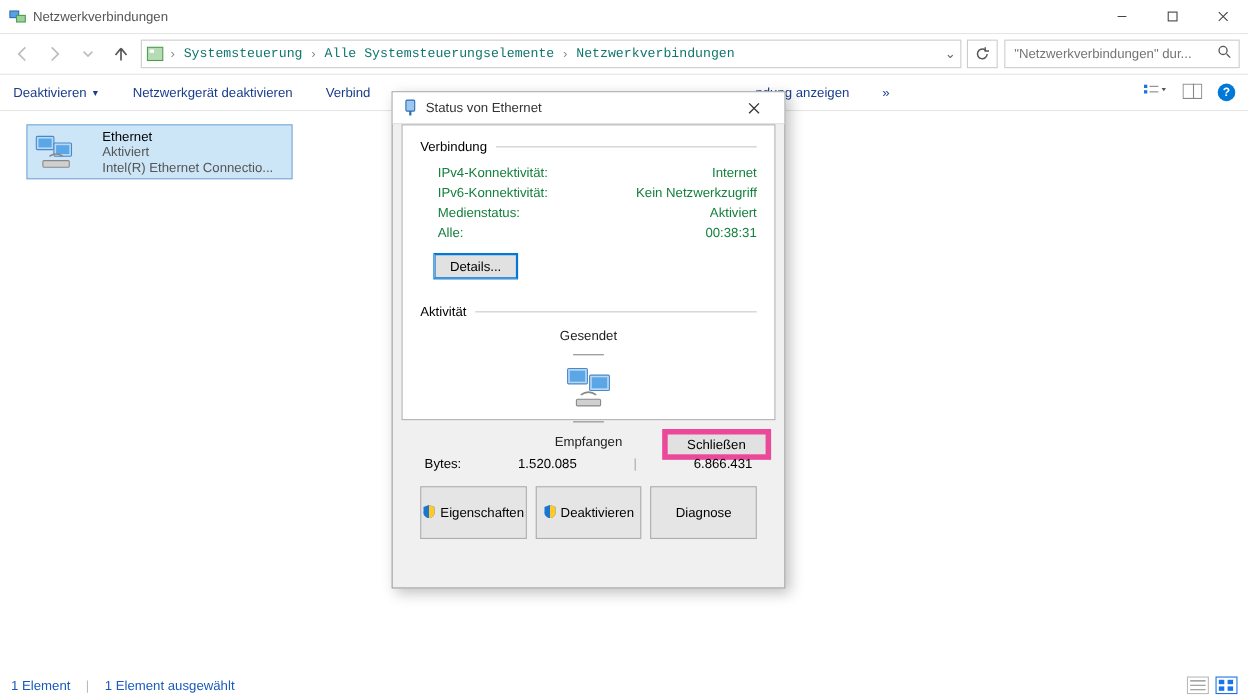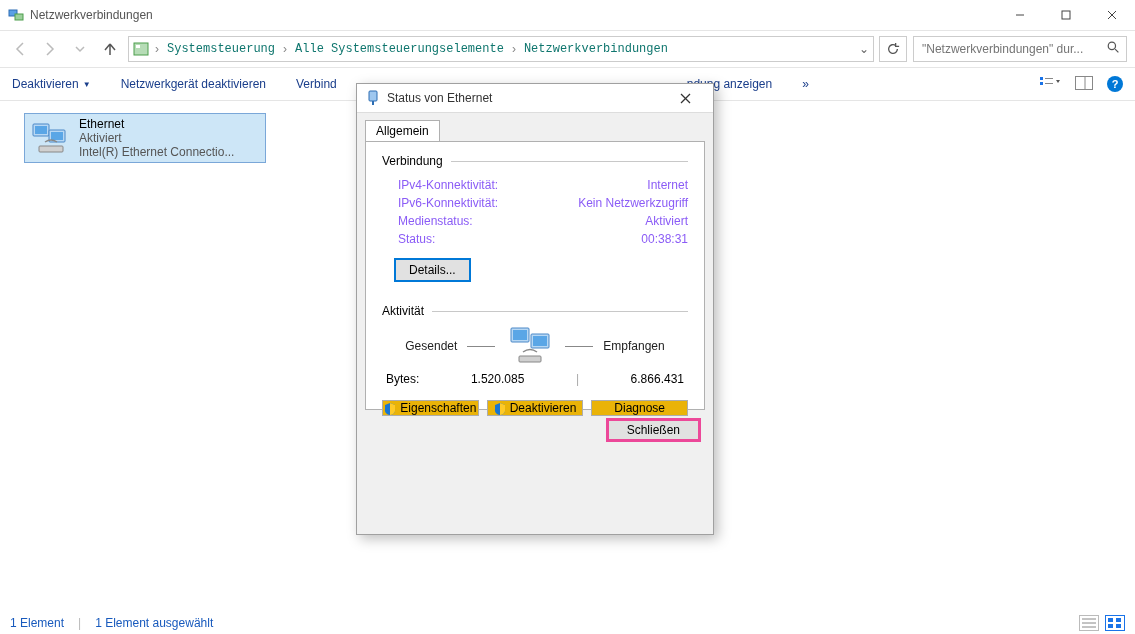--- a/index.html
+++ b/index.html
@@ -76,21 +76,21 @@
 .tb-help { width: 16px; height: 16px; border-radius: 50%; background: #0078d7; color: #fff; display: flex; align-items: center; justify-content: center; font-size: 11px; font-weight: bold; }
 
 
 .content { position: relative; height: calc(100% - 30px - 36px - 32px - 22px); }
 .conn-item {
   position: absolute; left: 24px; top: 12px;
   width: 242px; height: 50px;
   border: 1px solid #7aa7d8;
   background: #cde6f7;
   display: flex; align-items: center;
-  padding: 0 6px; gap: 8px;
+  padding: 0 6px; gap: 22px;
   box-sizing: border-box;
 }
 .conn-icon { width: 40px; height: 36px; }
 .conn-text { line-height: 14px; font-size: 12px; }
 .conn-text .t1 { color: #000; }
 .conn-text .t2 { color: #555; }
 .conn-text .t3 { color: #555; white-space: nowrap; overflow: hidden; text-overflow: ellipsis; max-width: 180px; }
 
 
 .statusbar {
@@ -139,48 +139,48 @@
   background: #fff;
   margin: 0 8px 8px 8px;
   height: 269px;
   padding: 12px 16px;
   box-sizing: border-box;
   position: relative;
 }
 .group-label { color: #000; }
 .group-line { display: flex; align-items: center; margin-bottom: 8px; }
 .group-line .hr { flex: 1; border-top: 1px solid #c8c8c8; margin-left: 8px; }
-.kv { display: flex; justify-content: space-between; padding: 2px 0 2px 16px; color: #8b5cf6; }
+.kv { display: flex; justify-content: space-between; padding: 2px 0 2px 16px; color: #15803d; }
 .details-btn {
   margin: 10px 0 0 12px;
   border: 1px solid #0078d7;
   background: #e1e1e1;
   padding: 4px 14px;
   font: inherit;
   box-shadow: 0 0 0 1px #0078d7 inset;
 }
-.activity-row { display: flex; align-items: center; justify-content: center; gap: 10px; margin-top: 6px; }
+.activity-row { display: flex; align-items: center; justify-content: center; gap: 10px; margin-top: 6px; flex-direction: column; }
 .activity-label { color: #222; }
 .bars { width: 28px; border-top: 1px solid #888; }
 .pc-icon { width: 50px; height: 40px; }
 .bytes-row { display: flex; justify-content: space-between; padding: 6px 4px 0 4px; }
 .bytes-row .mid-sep { color: #aaa; }
 .dlg-btn-row { display: flex; gap: 8px; margin-top: 14px; }
 .dlg-btn {
   flex: 1;
   border: 1px solid #adadad;
-  background: #eab308;
-  padding: 0 0;
+  background: #e5e5e5;
+  padding: 16px 0;
   font: inherit;
-  display: flex; align-items: flex-end; justify-content: center; gap: 4px;
+  display: flex; align-items: flex-start; justify-content: center; gap: 4px;
 }
 .shield { width: 12px; height: 12px; }
 .close-row { text-align: right; padding: 0 12px 8px 0; }
 .close-btn {
-  border: 3px solid #ec4899; background: #e1e1e1;
+  border: 5px solid #ec4899; background: #e1e1e1;
   padding: 2px 18px; font: inherit;
 }
 </style>
 </head>
 <body>
 
 <div class="titlebar">
   <svg class="app-icon" viewBox="0 0 16 16">
     <rect x="1" y="3" width="8" height="6" fill="#5aa0e6" stroke="#2c6db3"></rect>
     <rect x="7" y="7" width="8" height="6" fill="#9cd09c" stroke="#4c9e4c"></rect>
@@ -338,43 +338,40 @@
       </svg>
     <span class="dlg-txt">Status von Ethernet</span>
     <div class="dlg-close">
         <svg width="11" height="11">
           <line x1="1" y1="1" x2="10" y2="10" stroke="#333" stroke-width="1.2"></line>
           <line x1="10" y1="1" x2="1" y2="10" stroke="#333" stroke-width="1.2"></line>
         </svg>
       </div>
   </div>
 
-  <div class="tab-strip">
-    <span class="tab">Allgemein</span>
-  </div>
 
   <div class="tab-page">
     <div class="group-line">
         <span class="group-label">Verbindung</span>
         <div class="hr"></div>
       </div>
     <div class="kv">
         <span>IPv4-Konnektivität:</span>
         <span>Internet</span>
       </div>
     <div class="kv">
         <span>IPv6-Konnektivität:</span>
         <span>Kein Netzwerkzugriff</span>
       </div>
     <div class="kv">
         <span>Medienstatus:</span>
         <span>Aktiviert</span>
       </div>
     <div class="kv">
-        <span>Status:</span>
+        <span>Alle:</span>
         <span>00:38:31</span>
       </div>
     <button class="details-btn">Details...</button>
 
     <div style="height:22px"></div>
     <div class="group-line">
         <span class="group-label">Aktivität</span>
         <div class="hr"></div>
       </div>
 

